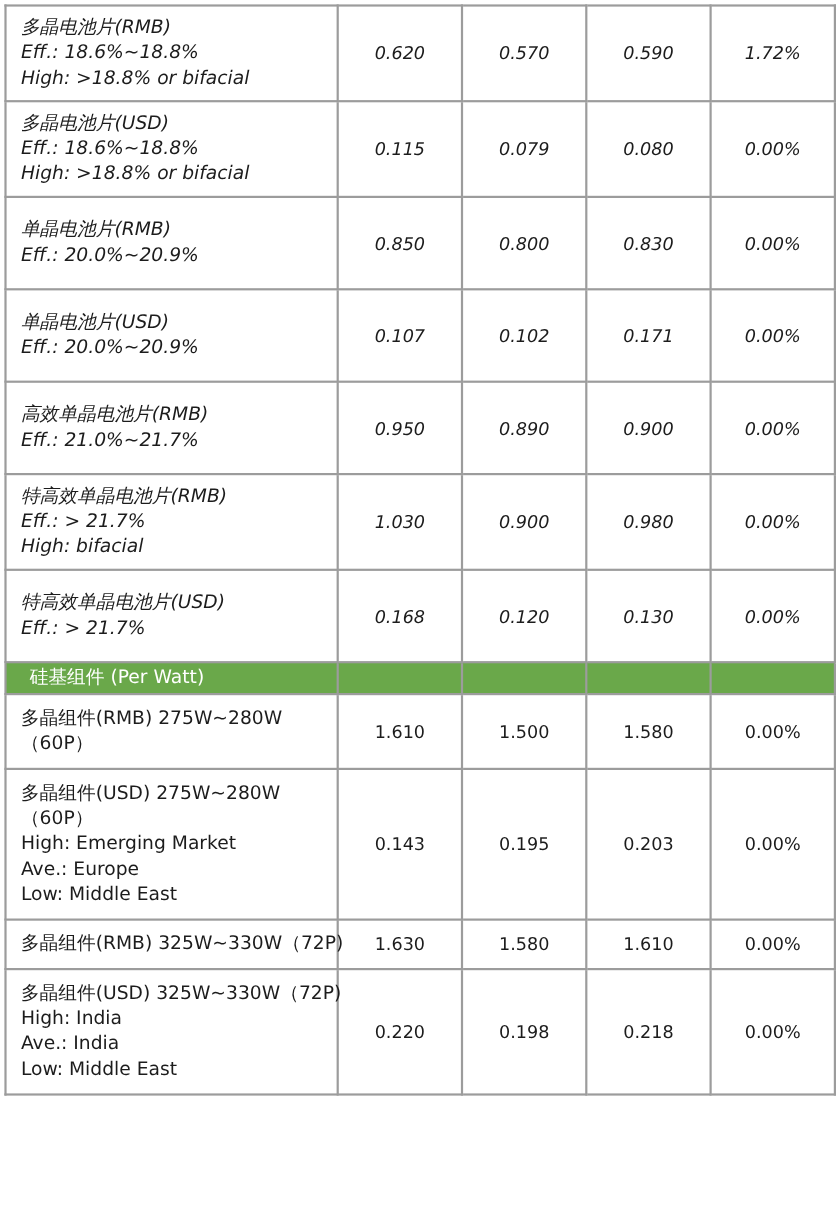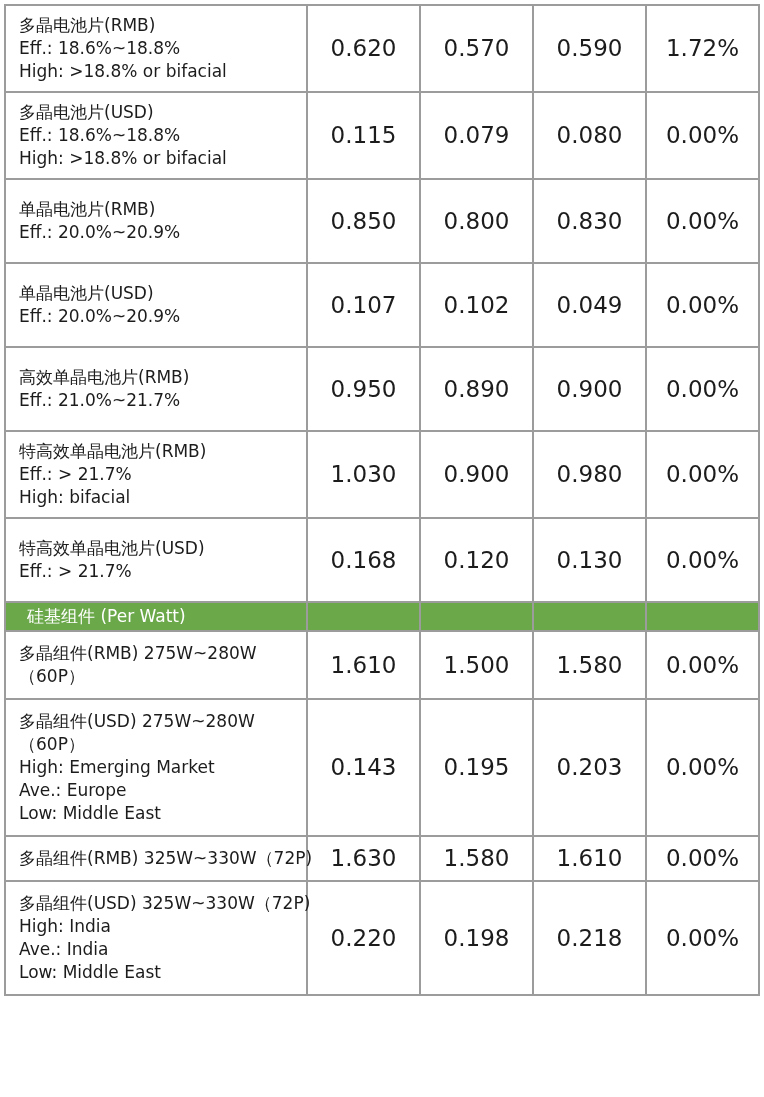--- a/index.html
+++ b/index.html
@@ -26,32 +26,32 @@
     width: 756px;
   }
   col.col-label  { width: 302px; }
   col.col-value  { width: 113px; }
   td {
     border: 2px solid var(--border, #9c9c9c);
     vertical-align: middle;
     box-sizing: border-box;
   }
   
-  tr.sec0 td { height: 84px; }
+  tr.sec0 td { height: 84px; font-style: italic; }
   .label-cell {
     padding: 8px 10px 8px 13px;
     font-size: 17px;
     line-height: 23px;
     text-align: left;
   }
   tr.sec1 .label-cell { padding-top: 10px; padding-bottom: 10px; }
   .label-line { white-space: nowrap; }
   .value-cell {
     text-align: center;
-    font-size: 23px;
+    font-size: 16px;
     line-height: 23px;
     padding: 4px 4px;
   }
   
   tr.section-header-row td {
     background: var(--green, #6aa84a);
     height: 29px;
     border-color: var(--border, #9c9c9c);
   }
   td.section-header-cell {
@@ -108,21 +108,21 @@
           <td class="value-cell">0.830</td>
           <td class="value-cell">0.00%</td>
         </tr>
         <tr class="data-row sec0">
           <td class="label-cell">
             <div class="label-line">单晶电池片(USD)</div>
             <div class="label-line">Eff.: 20.0%~20.9%</div>
           </td>
           <td class="value-cell">0.107</td>
           <td class="value-cell">0.102</td>
-          <td class="value-cell">0.049</td>
+          <td class="value-cell">0.171</td>
           <td class="value-cell">0.00%</td>
         </tr>
         <tr class="data-row sec0">
           <td class="label-cell">
             <div class="label-line">高效单晶电池片(RMB)</div>
             <div class="label-line">Eff.: 21.0%~21.7%</div>
           </td>
           <td class="value-cell">0.950</td>
           <td class="value-cell">0.890</td>
           <td class="value-cell">0.900</td>

